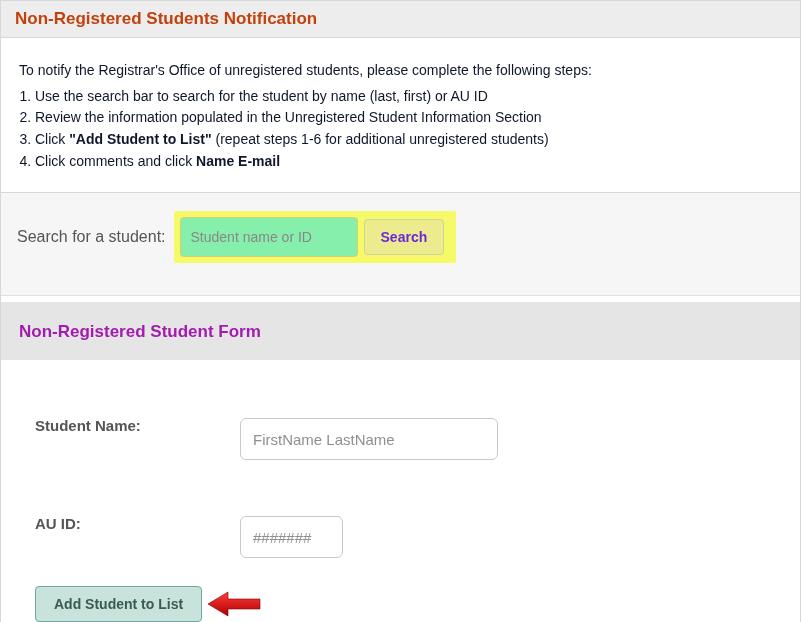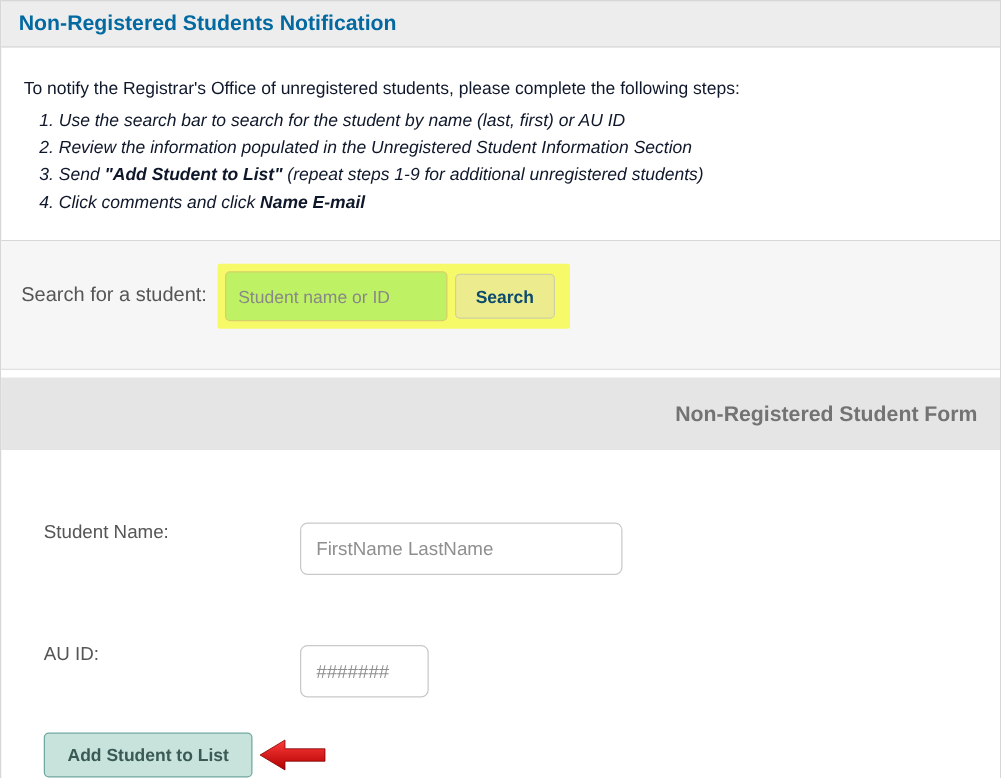--- a/index.html
+++ b/index.html
@@ -20,31 +20,30 @@
     }
     .panel-header {
       background: #ededed;
       border-top: 1px solid #d7d7d7;
       border-bottom: 1px solid #d7d7d7;
       padding: 8px 14px;
     }
     .panel-header h2 {
       font-size: 17px;
       font-weight: 700;
-      color: #0369a1;
+      color: #c2410c;
     }
     .instructions {
       padding: 22px 18px 20px 18px;
       color: #0f172a;
       border-bottom: 1px solid #d7d7d7;
       line-height: 1.55;
     }
     .instructions ol {
-      margin: 4px 0 0 28px;
-      font-style: italic;
+      margin: 4px 0 0 16px;
     }
     .instructions .bold {
       font-weight: 700;
     }
     .search-bar {
       background: #f6f6f6;
       padding: 18px 20px 32px 16px;
       display: flex;
       align-items: center;
       gap: 8px;
@@ -63,59 +62,58 @@
       border-radius: 2px;
     }
     .search-input {
       width: 178px;
       height: 40px;
       border: 1px solid #d6d06a;
       border-radius: 4px;
       padding: 6px 10px;
       font-size: 14px;
       color: #777;
-      background: #bef264;
+      background: #86efac;
     }
     .search-input::placeholder { color: #888; }
     .search-btn {
       height: 36px;
       padding: 0 16px;
       border: 1px solid #d0d0a0;
       border-radius: 4px;
       background: #ecec8f;
-      color: #0c4a6e;
+      color: #6d28d9;
       font-size: 14px;
       font-weight: 600;
       cursor: pointer;
     }
     .form-section {
       border-top: 6px solid #fff;
     }
     .form-header {
       background: #e5e5e5;
       padding: 20px 18px 18px 18px;
     }
     .form-header h3 {
       font-size: 17px;
       font-weight: 700;
-      color: #737373;
-      text-align: right;
+      color: #a21caf;
     }
     .form-body {
       padding: 30px 34px 20px 34px;
     }
     .form-row {
       display: flex;
       align-items: center;
       margin-bottom: 28px;
     }
     .form-label {
       width: 205px;
       font-size: 15px;
-      font-weight: 400;
+      font-weight: 700;
       color: #555;
     }
     .form-input {
       height: 42px;
       border: 1px solid #c9c9c9;
       border-radius: 6px;
       padding: 6px 12px;
       font-size: 15px;
       color: #888;
       background: #fff;
@@ -155,21 +153,21 @@
   <div class="panel-header">
     <h2>Non-Registered Students Notification</h2>
   </div>
 
   <div class="instructions">
     <div>To notify the Registrar's Office of unregistered students, please complete the following steps:</div>
     <ol>
       <li>Use the search bar to search for the student by name (last, first) or AU ID</li>
       <li>Review the information populated in the Unregistered Student Information Section</li>
       <li>
-        <span>Send </span><span class="bold">"Add Student to List" </span><span>(repeat steps 1-9 for additional unregistered students)</span>
+        <span>Click </span><span class="bold">"Add Student to List" </span><span>(repeat steps 1-6 for additional unregistered students)</span>
       </li>
       <li>
         <span>Click comments and click </span><span class="bold">Name E-mail</span>
       </li>
     </ol>
   </div>
 
   <div class="search-bar">
     <span class="search-label">Search for a student:</span>
     <span class="highlight-zone">

